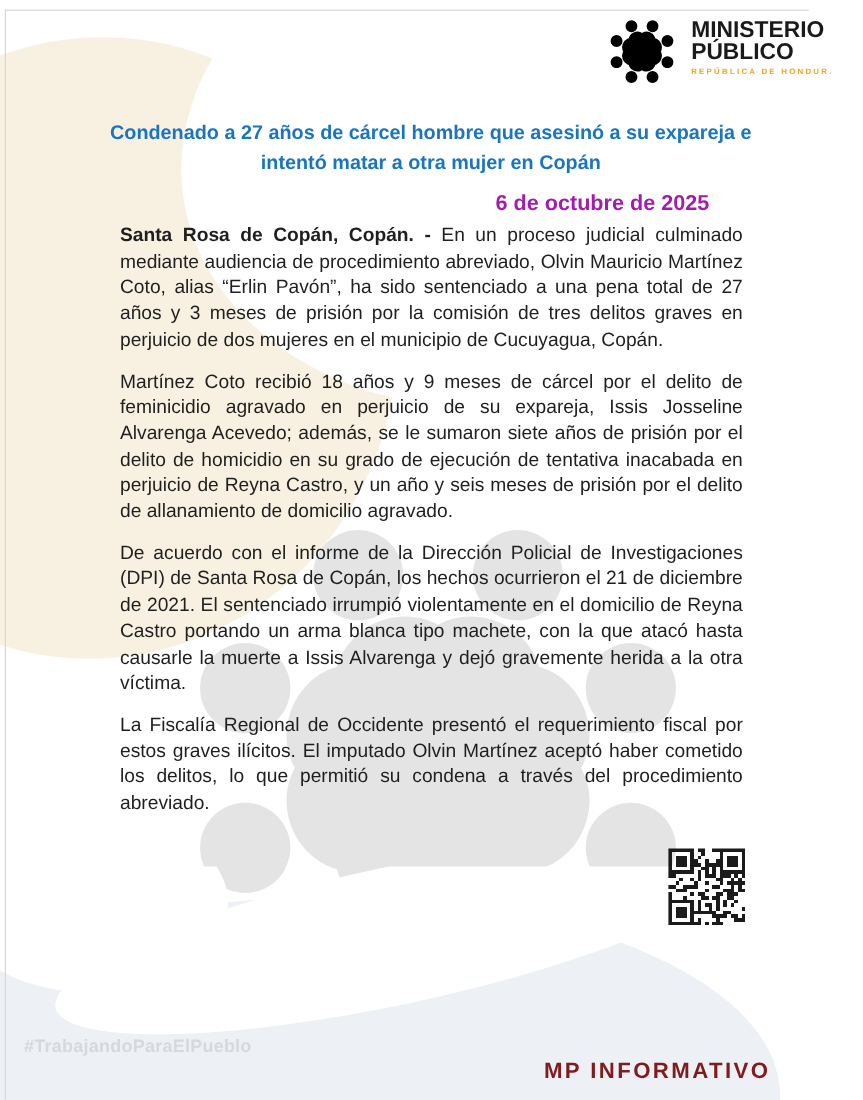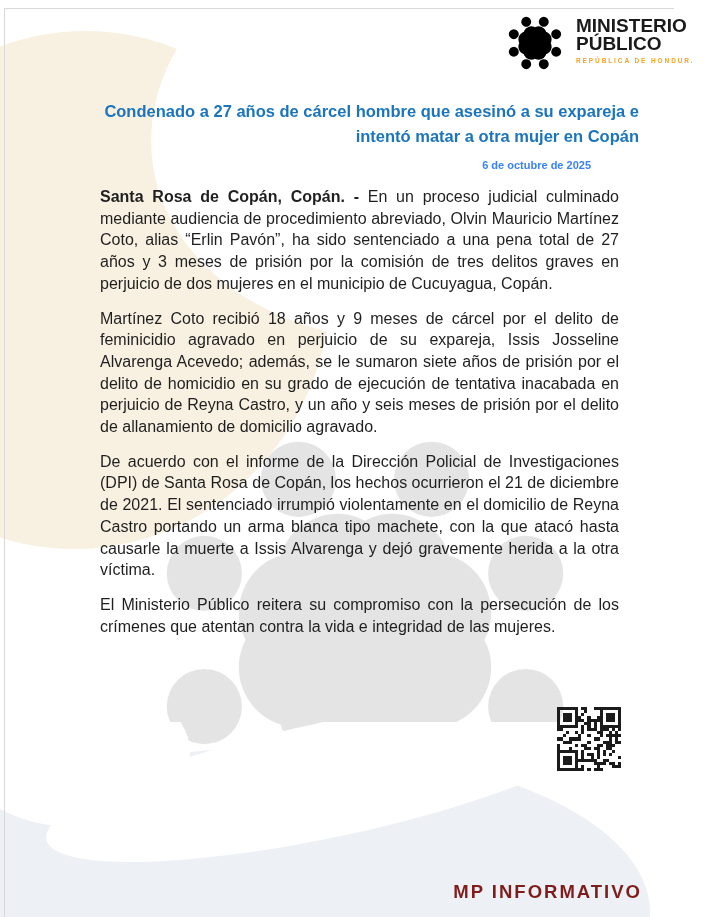--- a/index.html
+++ b/index.html
@@ -64,27 +64,27 @@
   }
   .brand-tagline{
     margin-top:4px;
     font-size:6.5px;font-weight:700;letter-spacing:1.9px;
     color:#f2a31e;white-space:nowrap;
   }
 
   
   .article-title{
     position:absolute;left:79px;top:99px;width:560px;
-    text-align:right;
+    text-align:center;
     color:#1b75bc;font-weight:700;
     font-size:16.5px;line-height:25px;
   }
   .article-date{
     position:absolute;right:101px;top:159px;
-    font-size:11px;font-weight:700;color:#3b82f6;
+    font-size:18px;font-weight:700;color:#a21caf;
   }
   .article-body{
     position:absolute;left:100px;top:186px;width:519px;
     font-size:16px;line-height:21.7px;
     text-align:justify;
   }
   .article-body p{margin:0 0 13px 0;}
   .article-body .lead{font-weight:700;}
 
   
@@ -178,21 +178,21 @@
       </div>
     </div>
 
     <div class="article-title">Condenado a 27 años de cárcel hombre que asesinó a su expareja e intentó matar a otra mujer en Copán</div>
     <div class="article-date">6 de octubre de 2025</div>
 
     <div class="article-body">
       <p><span class="lead">Santa Rosa de Copán, Copán. - </span><span>En un proceso judicial culminado mediante audiencia de procedimiento abreviado, Olvin Mauricio Martínez Coto, alias “Erlin Pavón”, ha sido sentenciado a una pena total de 27 años y 3 meses de prisión por la comisión de tres delitos graves en perjuicio de dos mujeres en el municipio de Cucuyagua, Copán.</span></p>
       <p>Martínez Coto recibió 18 años y 9 meses de cárcel por el delito de feminicidio agravado en perjuicio de su expareja, Issis Josseline Alvarenga Acevedo; además, se le sumaron siete años de prisión por el delito de homicidio en su grado de ejecución de tentativa inacabada en perjuicio de Reyna Castro, y un año y seis meses de prisión por el delito de allanamiento de domicilio agravado.</p>
       <p>De acuerdo con el informe de la Dirección Policial de Investigaciones (DPI) de Santa Rosa de Copán, los hechos ocurrieron el 21 de diciembre de 2021. El sentenciado irrumpió violentamente en el domicilio de Reyna Castro portando un arma blanca tipo machete, con la que atacó hasta causarle la muerte a Issis Alvarenga y dejó gravemente herida a la otra víctima.</p>
-      <p>El Ministerio Público reitera su compromiso con la persecución de los crímenes que atentan contra la vida e integridad de las mujeres.</p>
+      <p>La Fiscalía Regional de Occidente presentó el requerimiento fiscal por estos graves ilícitos. El imputado Olvin Martínez aceptó haber cometido los delitos, lo que permitió su condena a través del procedimiento abreviado.</p>
     </div>
 
     <div class="qr"><svg viewBox="0 0 21 21" width="64" height="64" shape-rendering="crispEdges" fill="#1b1b1b">
           <rect x="0" y="0" width="1" height="1"></rect>
           <rect x="1" y="0" width="1" height="1"></rect>
           <rect x="2" y="0" width="1" height="1"></rect>
           <rect x="3" y="0" width="1" height="1"></rect>
           <rect x="4" y="0" width="1" height="1"></rect>
           <rect x="5" y="0" width="1" height="1"></rect>
           <rect x="6" y="0" width="1" height="1"></rect>
@@ -408,17 +408,18 @@
           <rect x="6" y="20" width="1" height="1"></rect>
           <rect x="7" y="20" width="1" height="1"></rect>
           <rect x="8" y="20" width="1" height="1"></rect>
           <rect x="10" y="20" width="1" height="1"></rect>
           <rect x="12" y="20" width="1" height="1"></rect>
           <rect x="13" y="20" width="1" height="1"></rect>
           <rect x="14" y="20" width="1" height="1"></rect>
         </svg></div>
 
     <div class="footer-hashtags">
+      <div>#TrabajandoParaElPueblo</div>
     </div>
     <div class="footer-brand">MP INFORMATIVO</div>
 
   </div>
 </div>
 
 </body></html>

